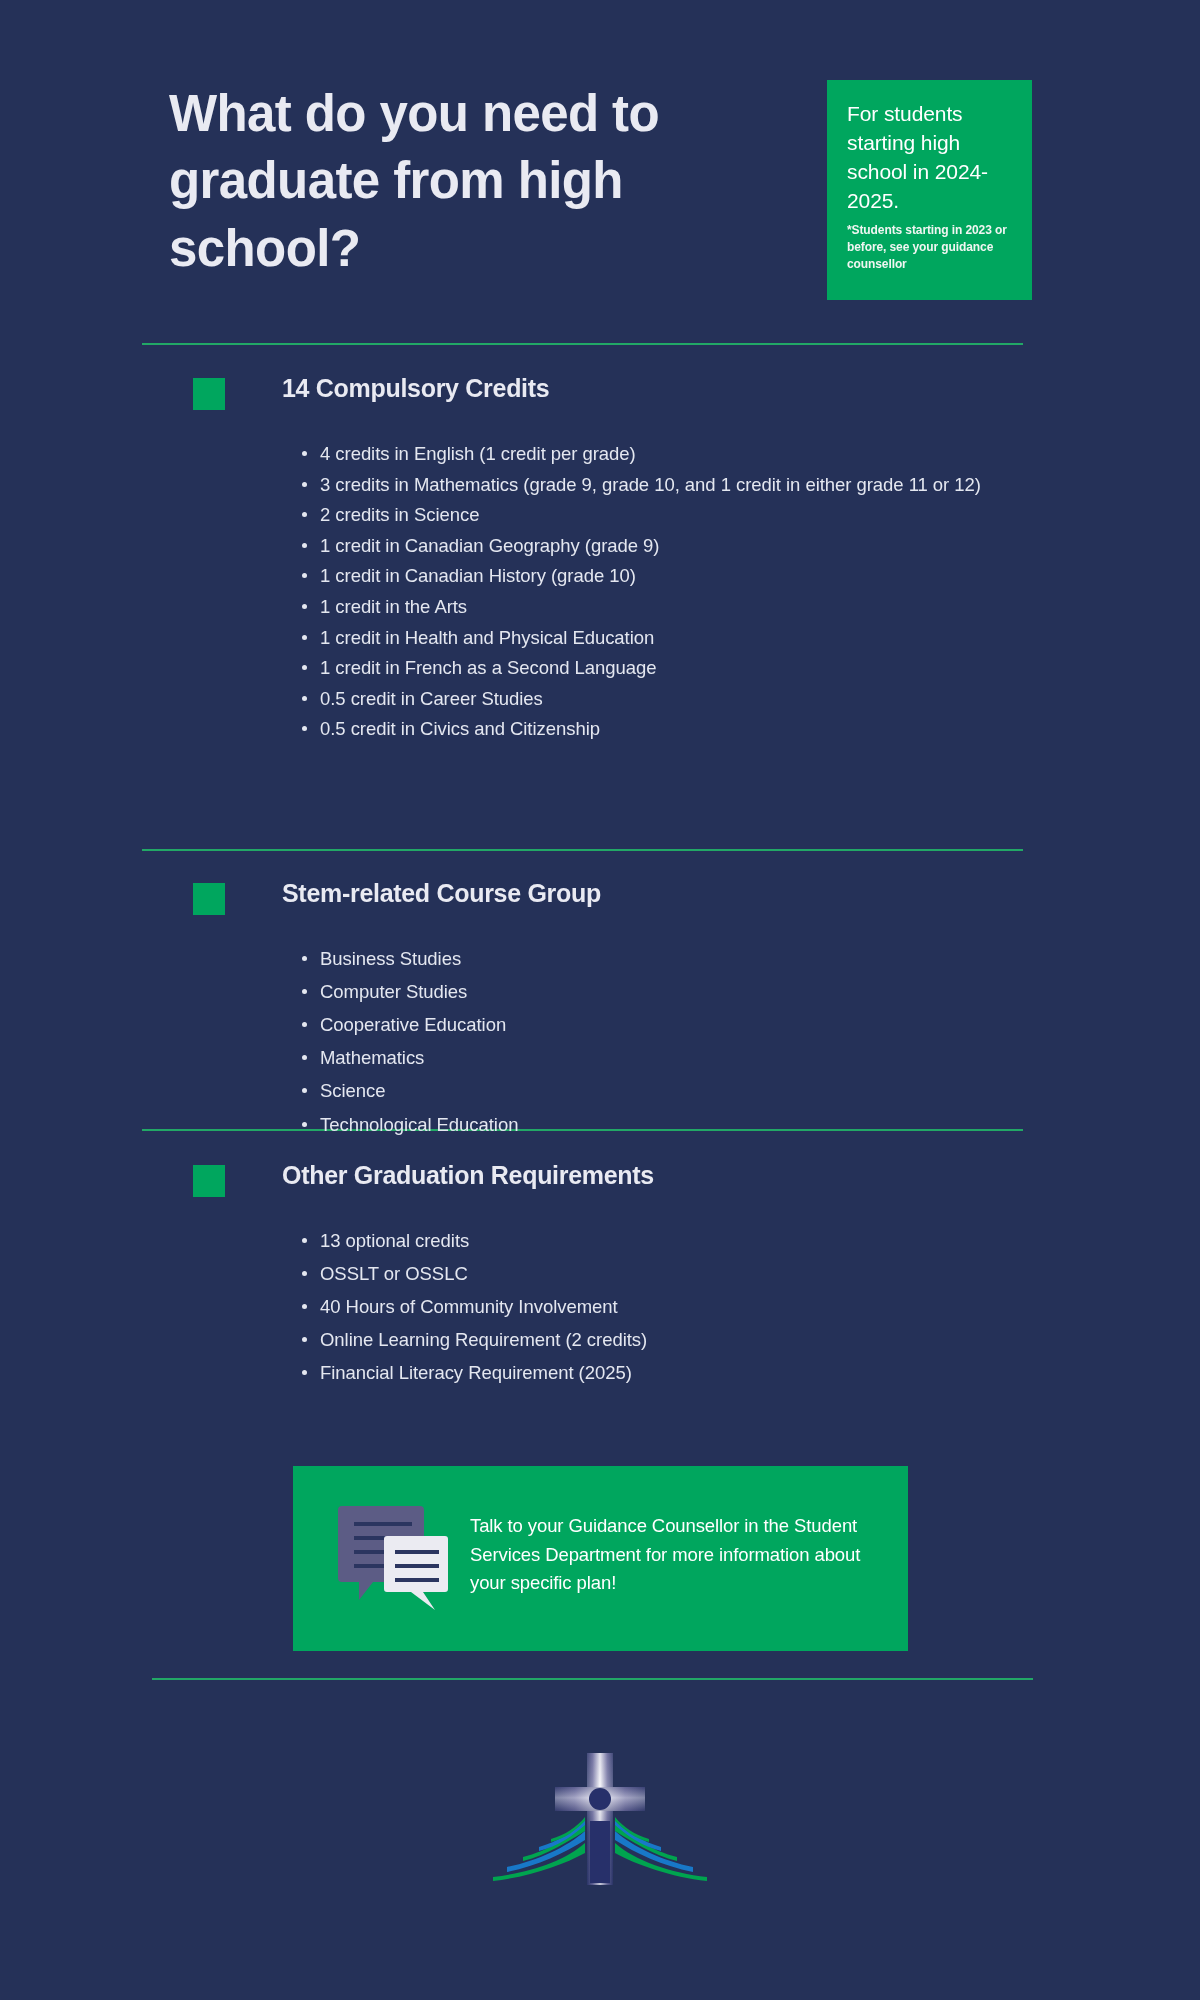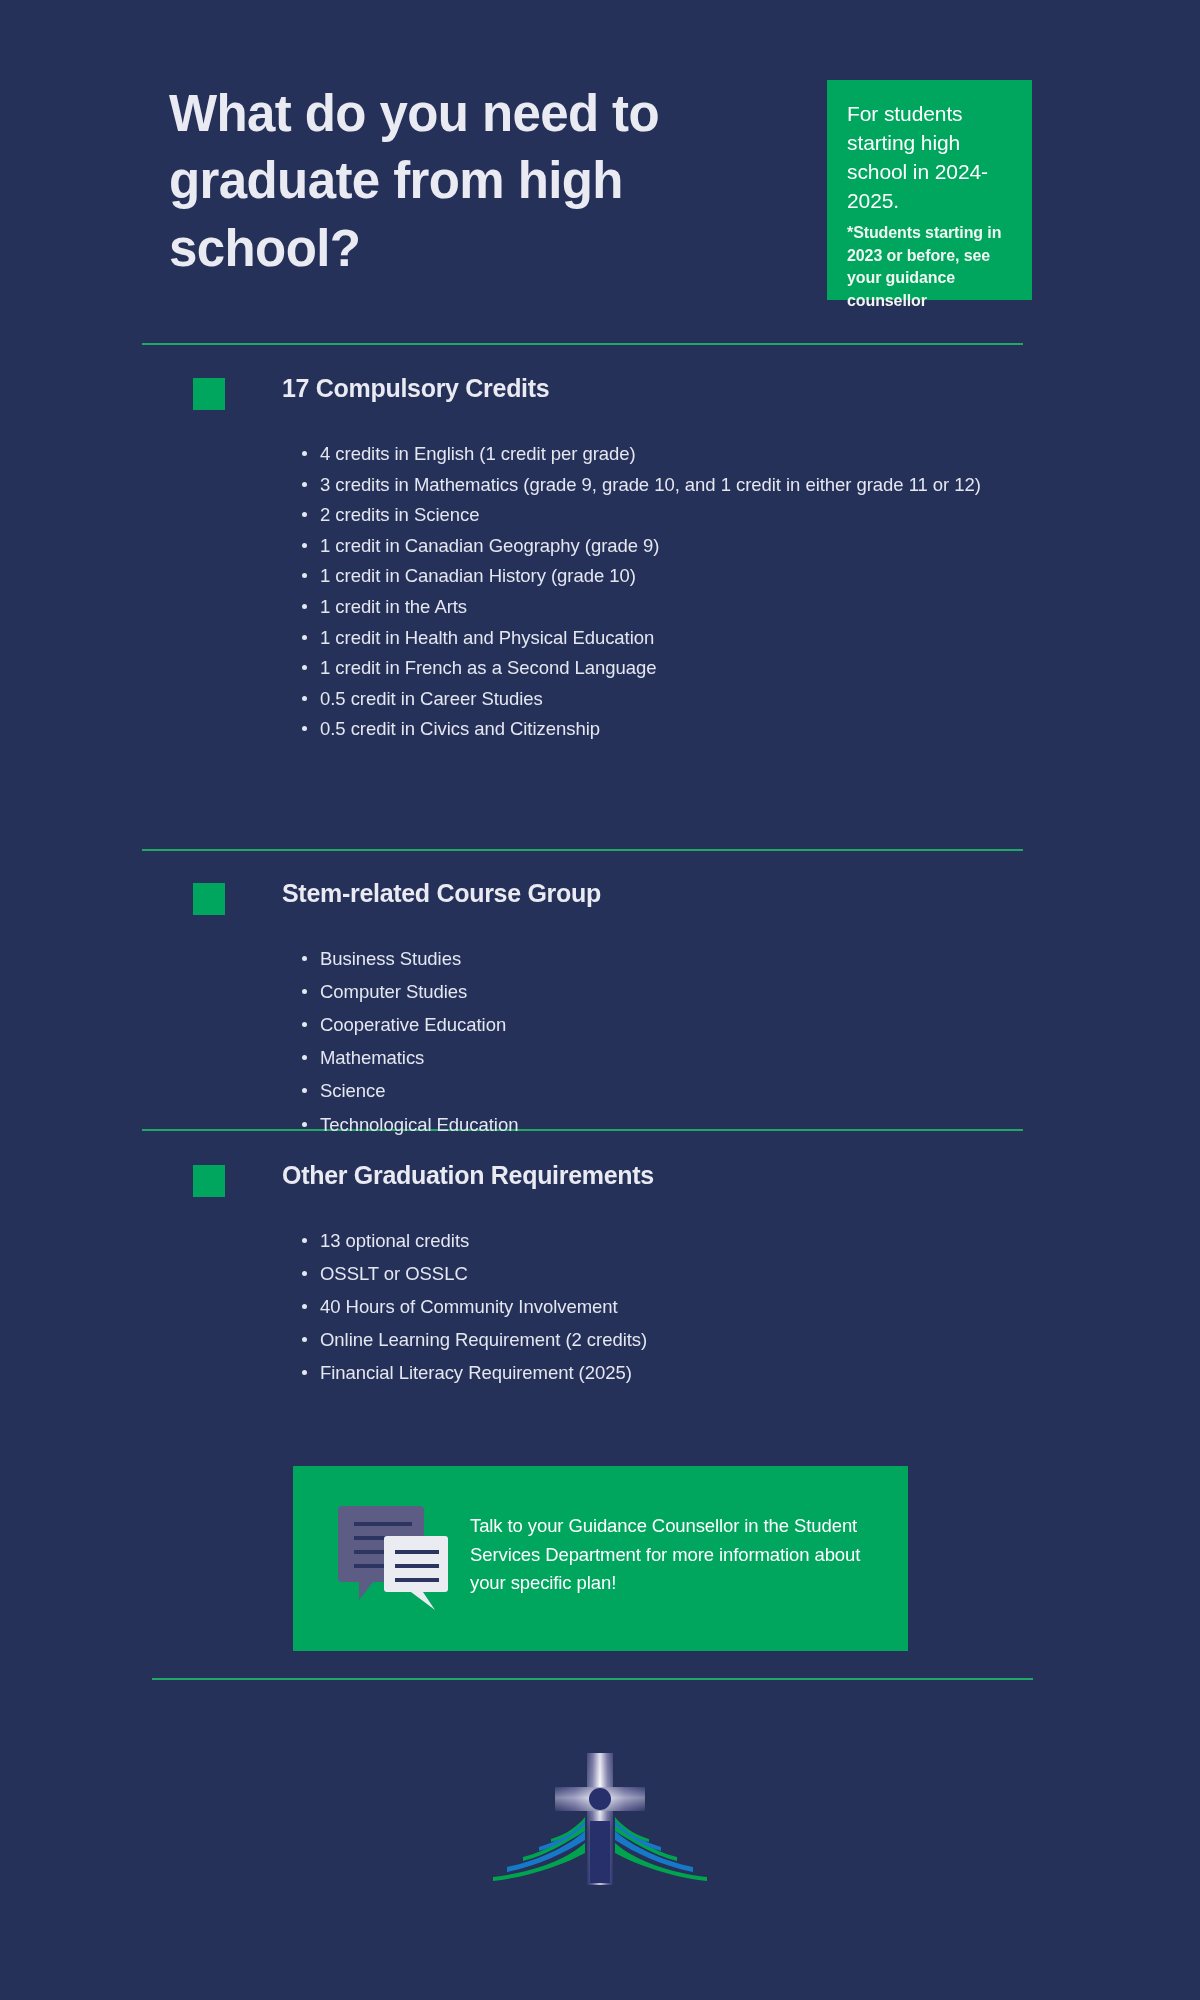--- a/index.html
+++ b/index.html
@@ -49,21 +49,21 @@
     padding: 20px 18px 24px 20px;
   }
   .badge-main {
     font-size: 21px;
     line-height: 1.38;
     color: #ffffff;
     letter-spacing: -0.1px;
   }
   .badge-note {
     margin-top: 6px;
-    font-size: 16px;
+    font-size: 12px;
     line-height: 1.42;
     color: #f0f6f2;
     font-weight: bold;
     letter-spacing: -0.1px;
   }
 
   
   .divider {
     position: absolute;
     height: 2px;
@@ -182,21 +182,21 @@
   </div>
 
   <div class="divider d1"></div>
   <div class="divider d2"></div>
   <div class="divider d3"></div>
   <div class="divider d4"></div>
 
   <div class="section sec1">
     <div class="sec-head">
       <span class="sec-marker"></span>
-      <span class="sec-title">17 Compulsory Credits</span>
+      <span class="sec-title">14 Compulsory Credits</span>
     </div>
     <ul class="sec-list">
       <li>4 credits in English (1 credit per grade)</li>
       <li>3 credits in Mathematics (grade 9, grade 10, and 1 credit in either grade 11 or 12)</li>
       <li>2 credits in Science</li>
       <li>1 credit in Canadian Geography (grade 9)</li>
       <li>1 credit in Canadian History (grade 10)</li>
       <li>1 credit in the Arts</li>
       <li>1 credit in Health and Physical Education</li>
       <li>1 credit in French as a Second Language</li>

